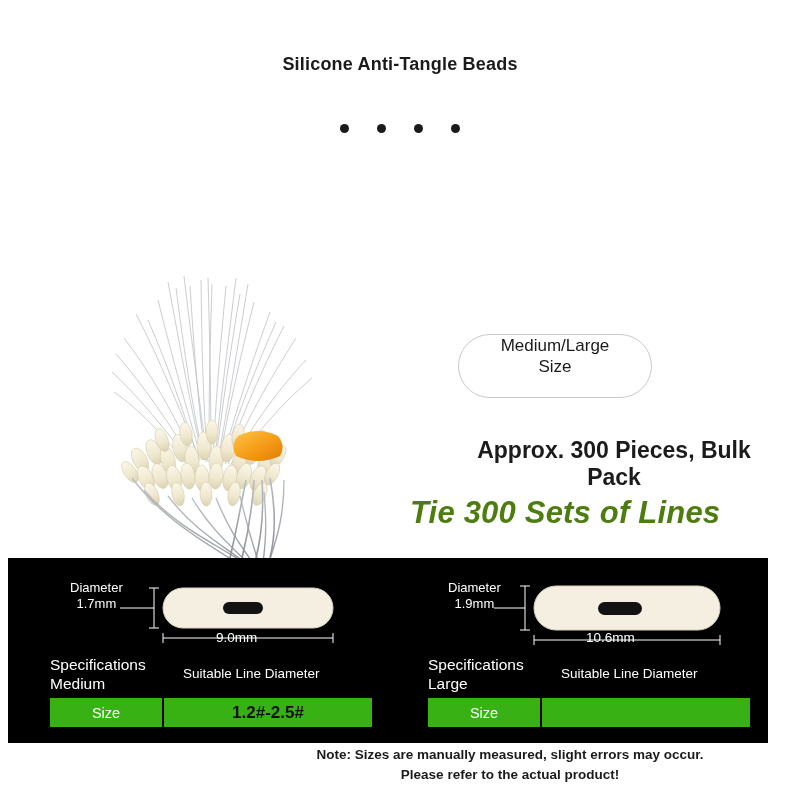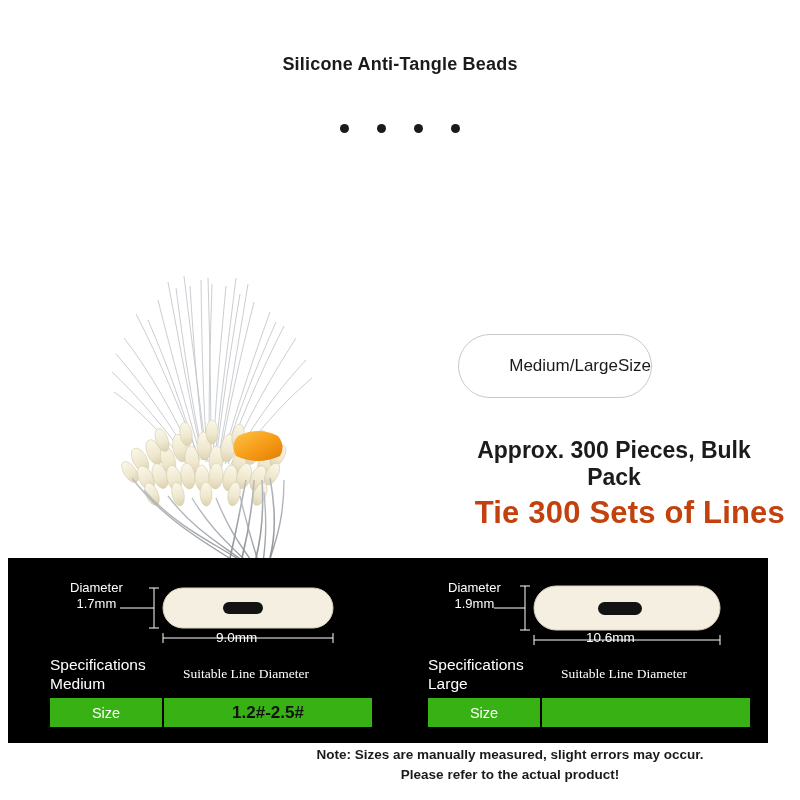--- a/index.html
+++ b/index.html
@@ -68,47 +68,48 @@
   .size-pill {
     position: absolute;
     left: 458px;
     top: 334px;
     width: 192px;
     height: 62px;
     border: 1.6px solid #c9c9c9;
     border-radius: 34px;
     background: #ffffff;
     display: flex;
-    flex-direction: row;
+    flex-direction: column;
     align-items: center;
-    justify-content: flex-end;
+    justify-content: flex-start;
     line-height: 1.25;
     font-size: 17px;
     color: #1b1b1b;
   }
   .qty-line {
     position: absolute;
     left: 449px;
     top: 437px;
     width: 330px;
     text-align: center;
     font-size: 23px;
     font-weight: 600;
     color: #1b1b1b;
   }
   .big-line {
     position: absolute;
     left: 410px;
     top: 495px;
     width: 375px;
-    text-align: right;
+    text-align: left;
     font-size: 31px;
     font-weight: bold;
-    color: #c2410c;
+    color: #4d7c0f;
     letter-spacing: 0.2px;
+    font-style: italic;
   }
 
   
   .panel {
     position: absolute;
     left: 8px;
     top: 558px;
     width: 760px;
     height: 185px;
     background: #000000;
@@ -162,21 +163,20 @@
     line-height: 1.2;
     width: 136px;
   }
   .line-dia-label {
     position: absolute;
     top: 108px;
     left: 175px;
     font-size: 13.5px;
     color: #ffffff;
     white-space: nowrap;
-    font-family: Liberation Serif, serif;
   }
 
   .green-row {
     position: absolute;
     left: 42px;
     top: 140px;
     width: 322px;
     height: 29px;
     background: #37b113;
     display: flex;

